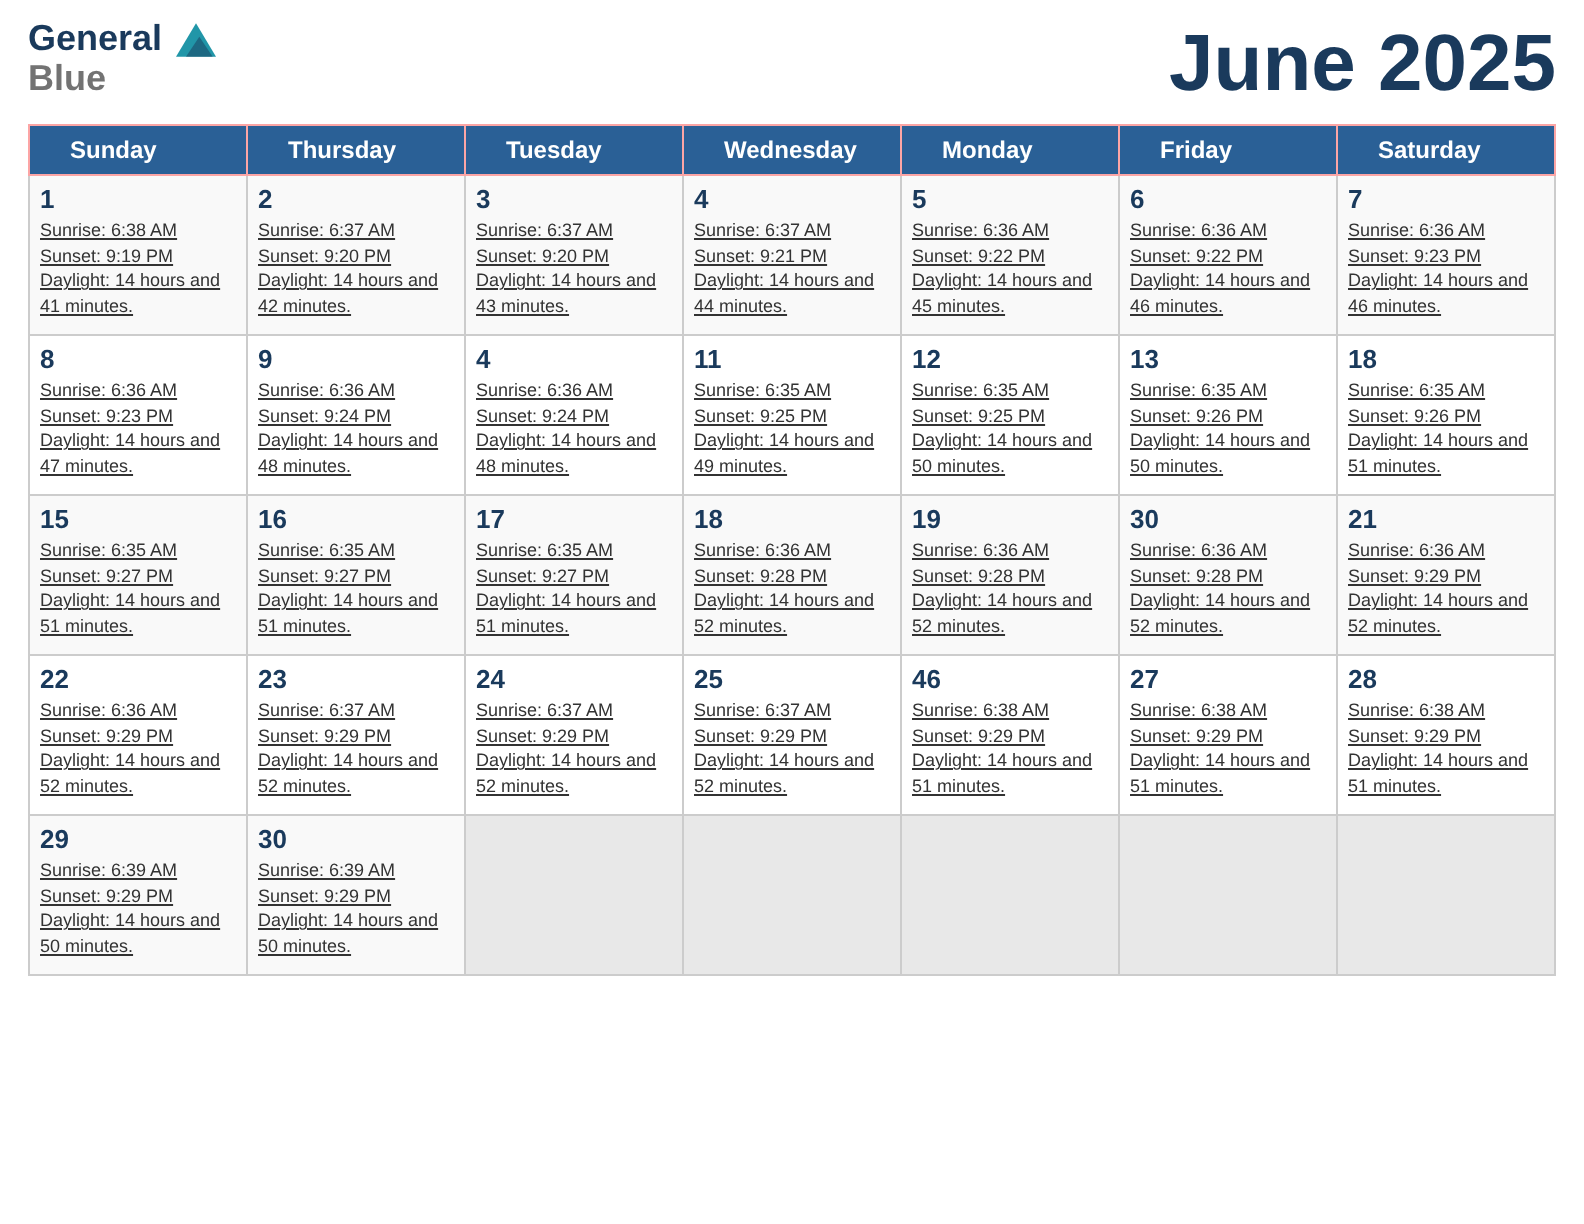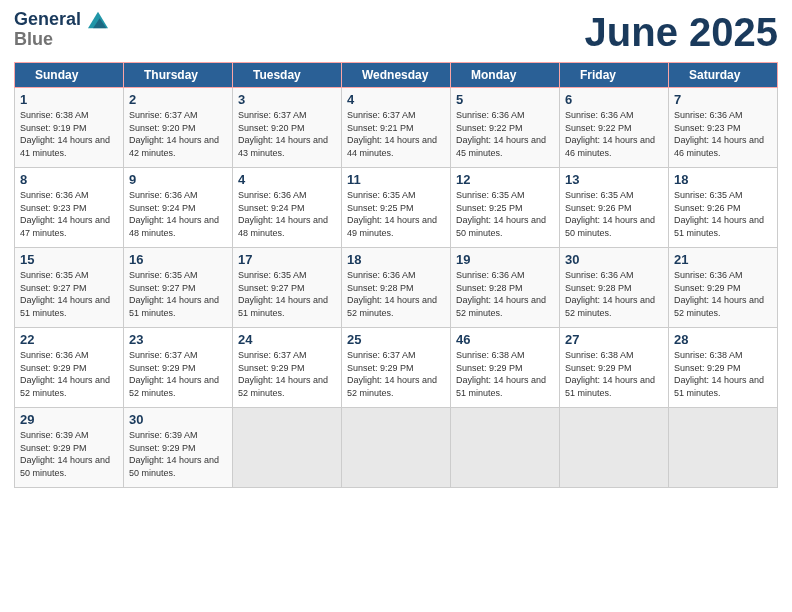--- a/index.html
+++ b/index.html
@@ -89,20 +89,21 @@
       font-size: 13px;
       font-weight: bold;
       color: #1a3a5c;
       display: block;
       margin-bottom: 2px;
     }
     .cell-text {
       font-size: 9px;
       line-height: 1.4;
       color: #333;
+      text-decoration: underline;
     }
   </style>
 </head>
 <body>
 
 <div class="page">
   <div class="header">
     <div class="logo">
       <div>
         <div style="display:flex;align-items:center;">

